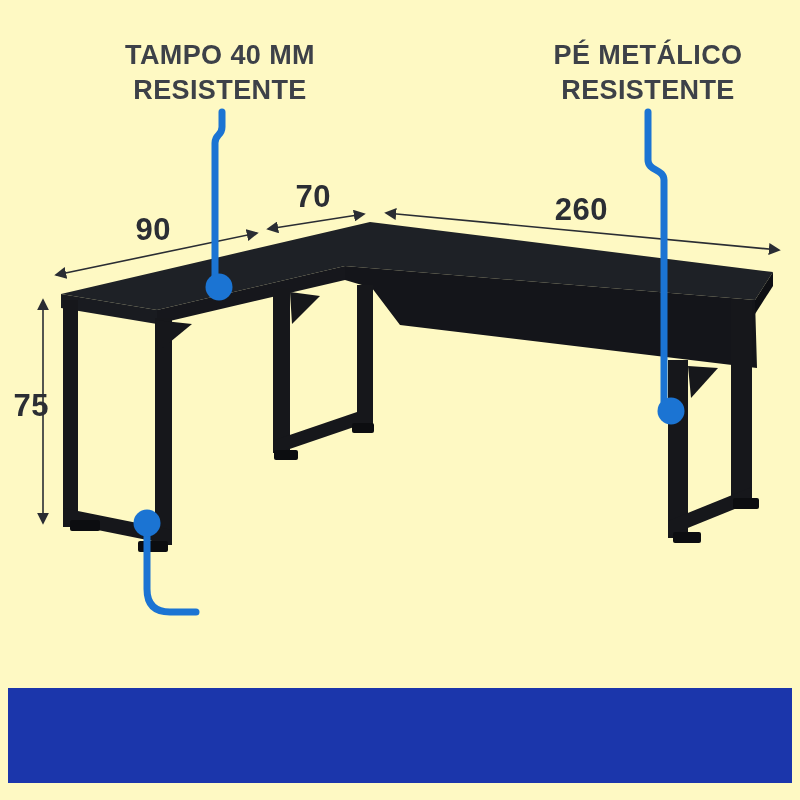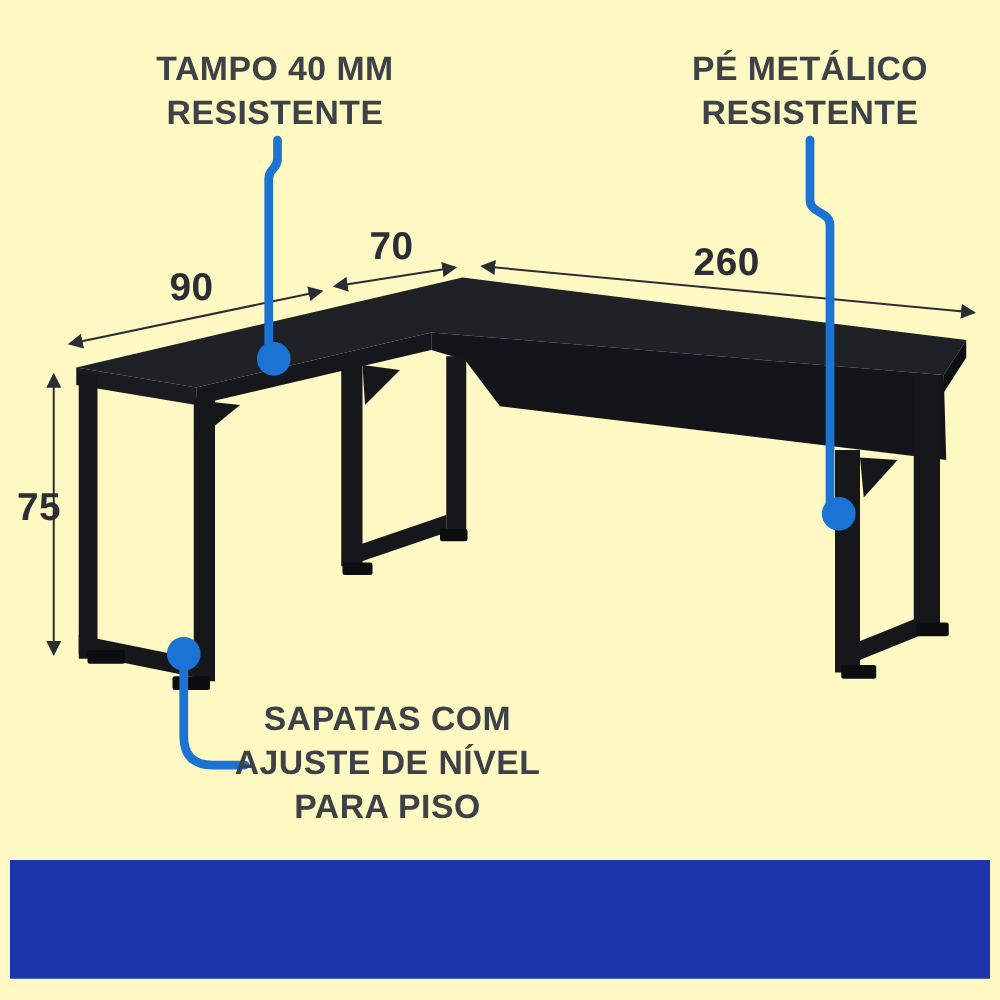--- a/index.html
+++ b/index.html
@@ -96,25 +96,20 @@
   <div class="callout-label" style="left:90px;top:38px;width:260px;">
     <span>TAMPO 40 MM</span>
     <span>RESISTENTE</span>
   </div>
 
   <div class="callout-label" style="left:518px;top:38px;width:260px;">
     <span>PÉ METÁLICO</span>
     <span>RESISTENTE</span>
   </div>
 
-  <div class="callout-label" style="left:157px;top:558px;width:306px;">
-    <span>SAPATAS COM</span>
-    <span>AJUSTE DE NÍVEL</span>
-    <span>PARA PISO</span>
-  </div>
 
   <div class="dim-number" style="left:109px;top:214px;width:62px;">90</div>
 
   <div class="dim-number" style="left:269px;top:181px;width:62px;">70</div>
 
   <div class="dim-number" style="left:524px;top:194px;width:84px;">260</div>
 
   <div class="dim-number" style="left:-3px;top:390px;width:52px;">75</div>
 
   <div class="bottom-bar"></div>

